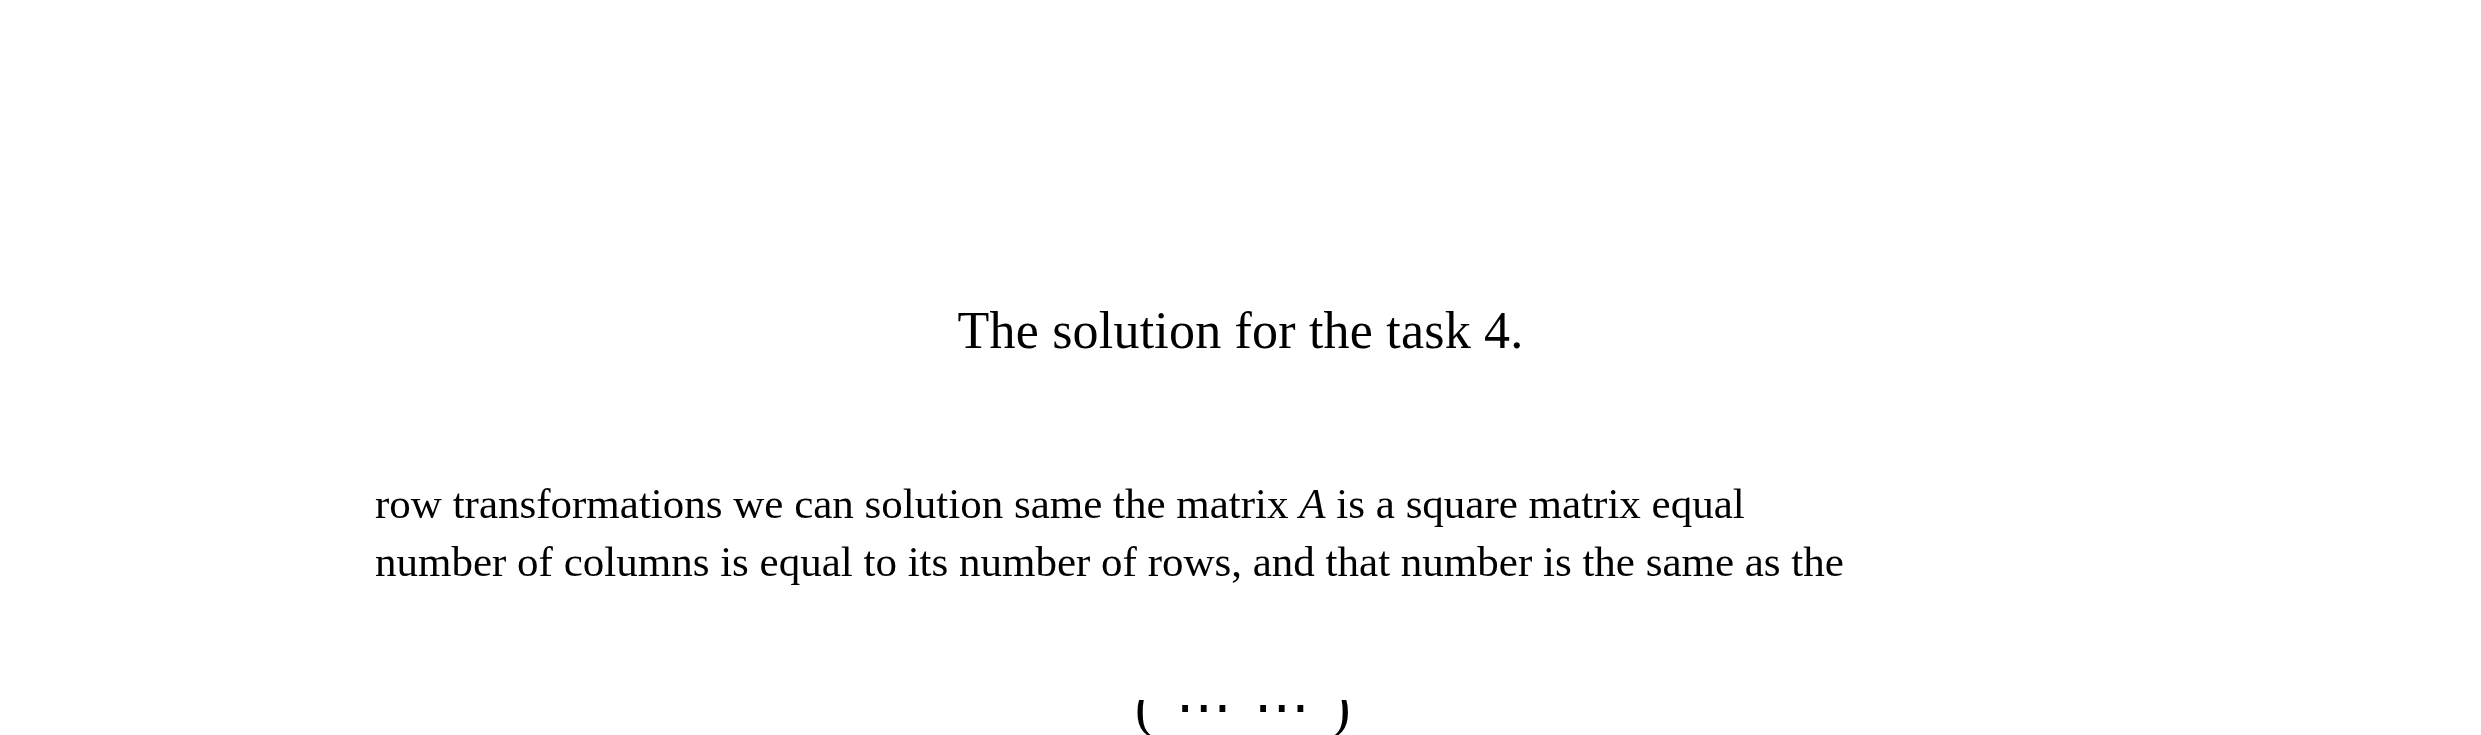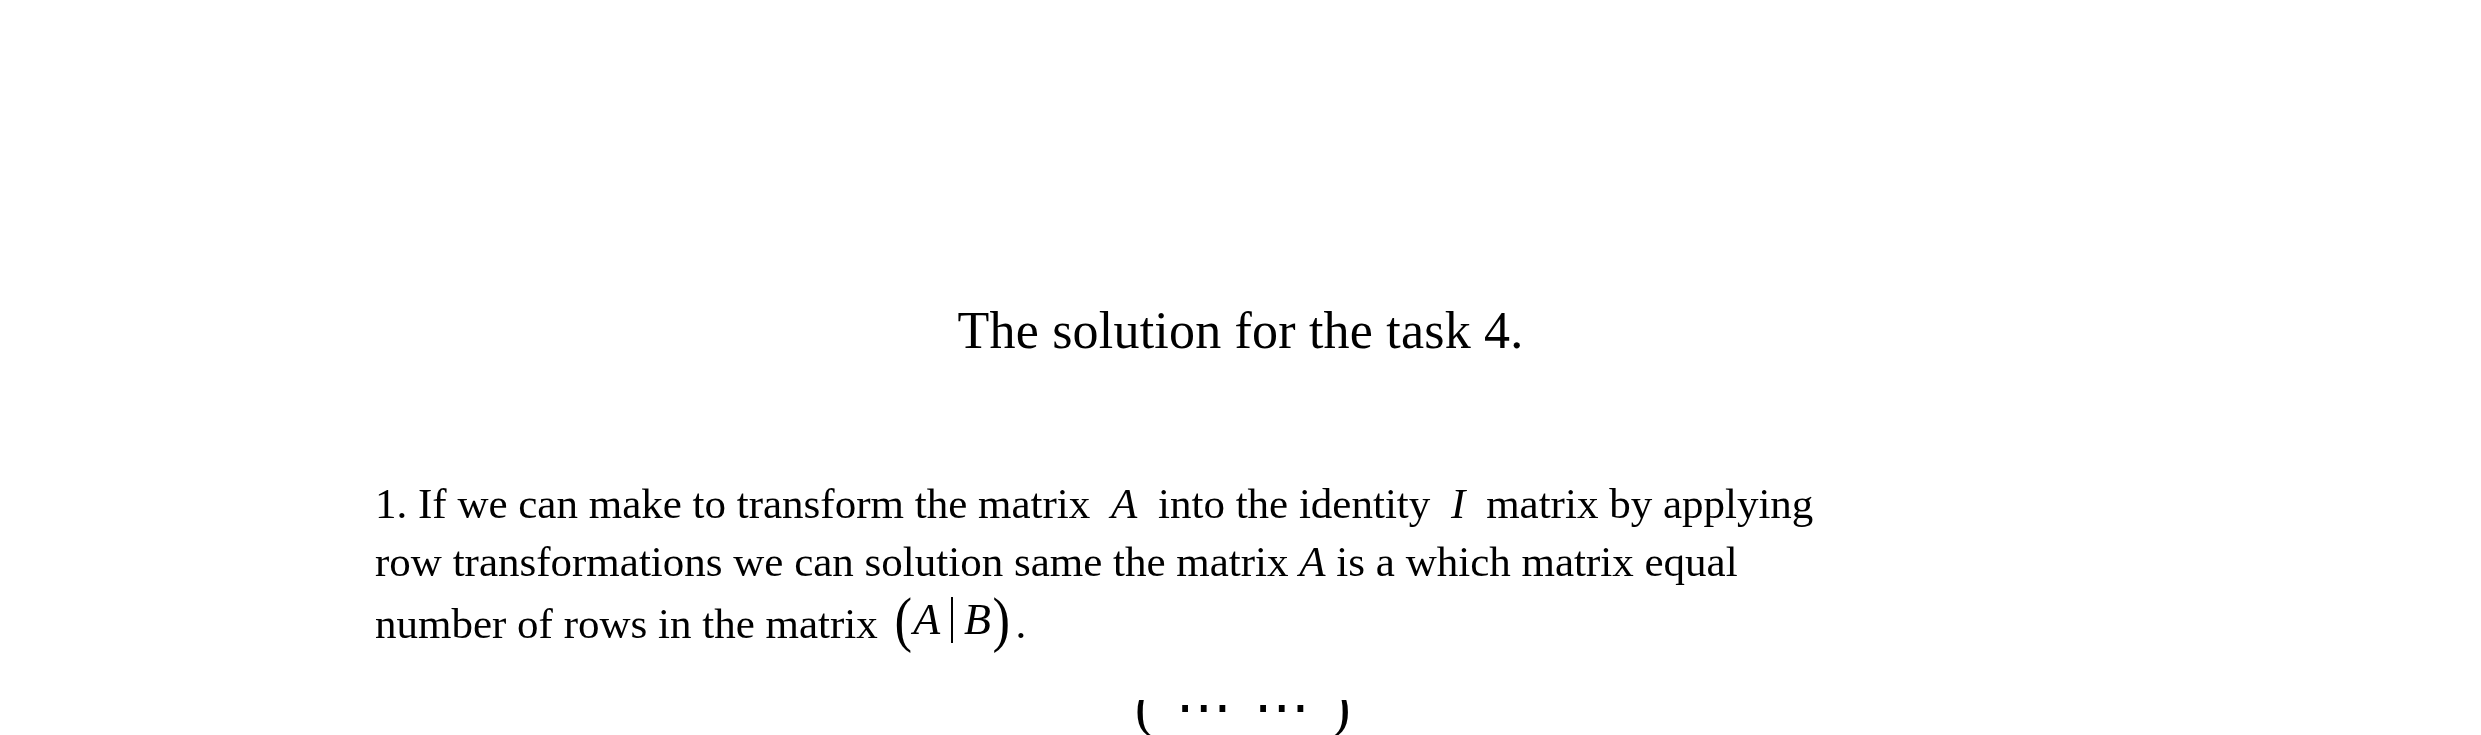--- a/index.html
+++ b/index.html
@@ -101,56 +101,40 @@
 </style>
 </head>
 <body>
 
 <div class="page">
 
   <div class="doc-title">The solution for the task 4.</div>
 
   <div class="body-block">
     <p class="para">
-      <span class="line line-just">
-        <span>1. If we can make to transform the matrix</span>
-        <span class="mathvar">A</span>
-        <span>into the identity</span>
-        <span class="mathvar">I</span>
-        <span>matrix by applying</span>
-      </span>
 
       <span class="line line-just">
         <span>row</span>
         <span>transformations</span>
         <span>we</span>
         <span>can</span>
         <span>solution</span>
         <span>same</span>
         <span>the</span>
         <span>matrix</span>
         <span class="mathvar-tight">A</span>
         <span>is</span>
         <span>a</span>
-        <span>which</span>
+        <span>square</span>
         <span>matrix</span>
         <span>equal</span>
       </span>
 
+      <span class="line">number of columns is equal to its number of rows, and that number is the same as the</span>
 
-      <span class="line">
-        <span>number of rows in the matrix</span>
-        <span class="matrix-inline">
-          <span class="paren">(</span>
-          <span class="mathvar-tight">A</span>
-          <span class="bar"></span>
-          <span class="mathvar-tight">B</span>
-          <span class="paren">)</span>
-        </span><span>.</span>
-      </span>
     </p>
   </div>
 
   <div class="clip-bottom">
     <span class="frag">( ⋯ ⋯ )</span>
   </div>
 
 </div>
 
 </body></html>

